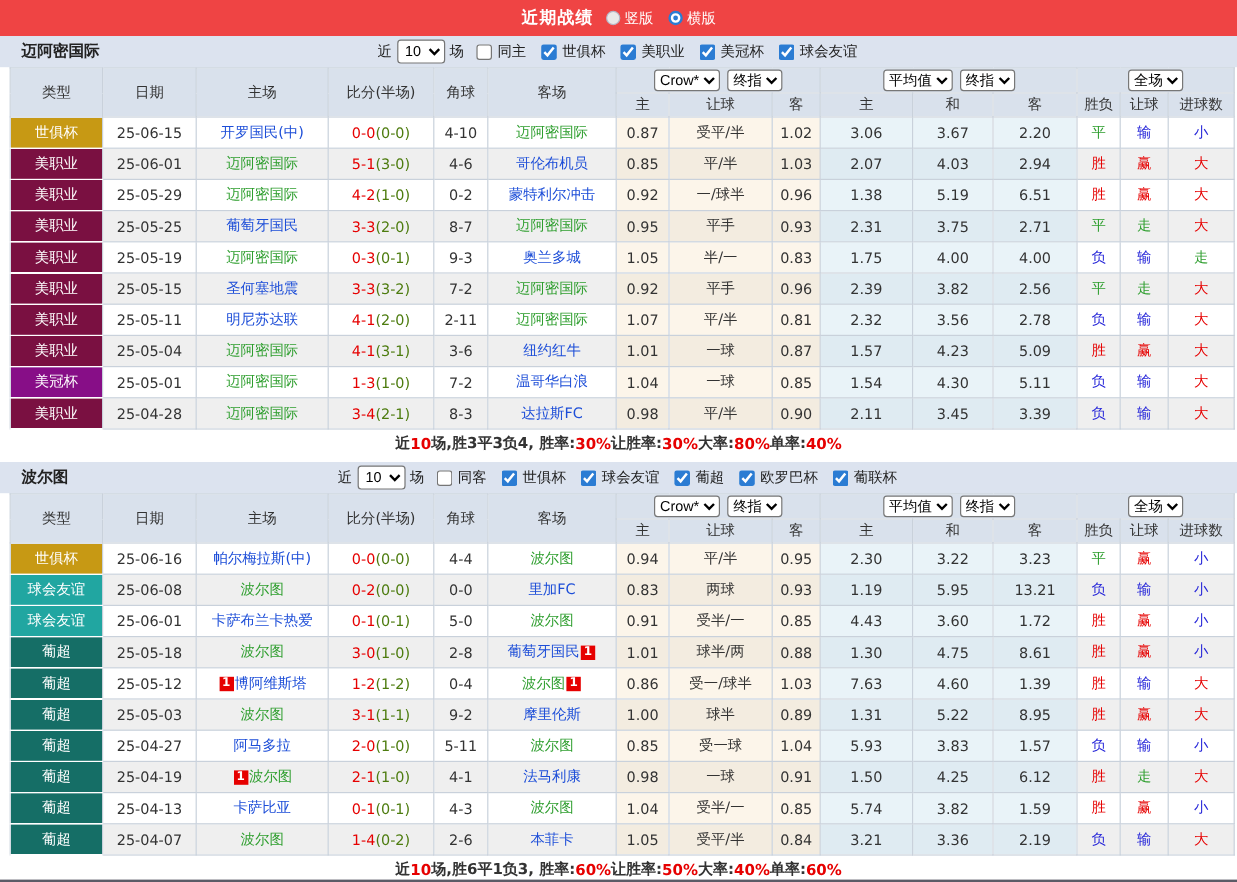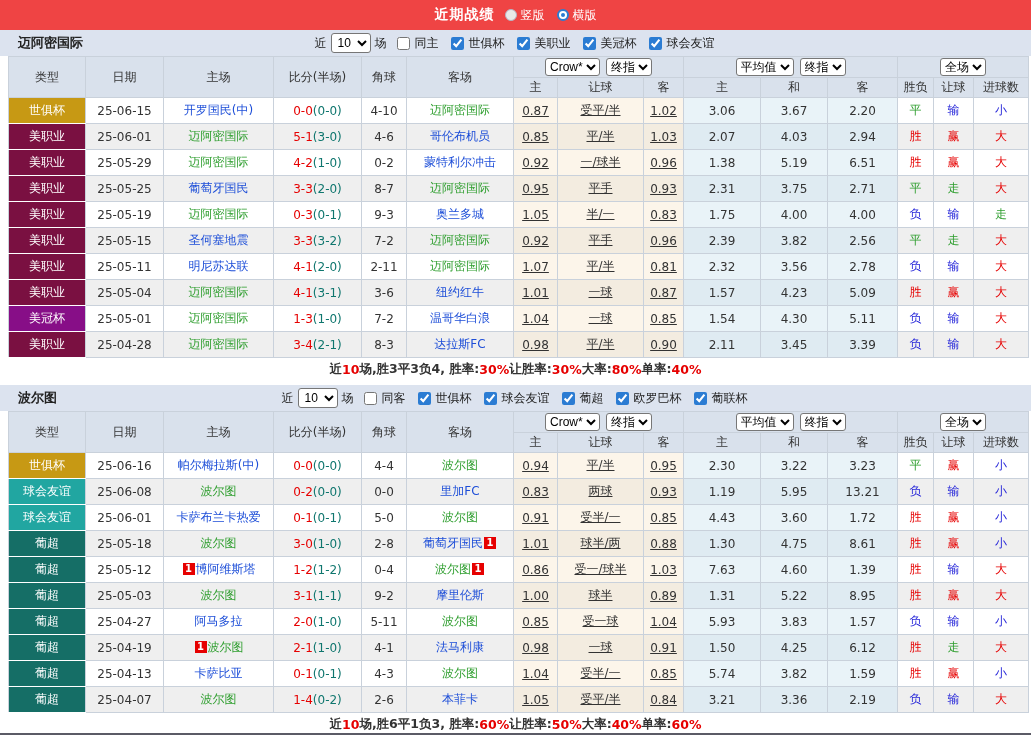--- a/index.html
+++ b/index.html
@@ -26,25 +26,25 @@
 
   
   table { border-collapse:collapse; table-layout:fixed; width:1020px; margin-left:8px; font-size:12px; color:#333; }
   th, td { border:1px solid #C9D1DB; text-align:center; padding:0; white-space:nowrap; overflow:hidden; }
   thead th, thead td { background:#D9E1EC; font-weight:normal; color:#333; }
   tr.hdr1 { height:21px; }  tr.hdr2 { height:20px; }
   .ddcell select { font-size:12px; height:18px; border:1px solid #777; border-radius:3px; background:#fff; margin:0 3px; }
   tbody tr { height:26px; background:#fff; }
   tbody tr.even { background:#EFEFEF; }
   td.type { color:#fff; border-top:1px solid #fff; border-bottom:1px solid #fff; }
-  td.odds { background:#FCF5EA;text-decoration:underline; }  tr.even td.odds { background:#F3ECE0; }
+  td.odds { background:#FCF5EA; }  tr.even td.odds { background:#F3ECE0; }
   td.avg { background:#E9F3F8; }   tr.even td.avg { background:#DFEBF2; }
   .t-self { color:#2E9E2E; cursor:pointer; text-decoration:none; }
   .t-other { color:#1d4ed8; cursor:pointer; text-decoration:none; }
-  .s-main { color:#E60000; } .s-half { color:#0f766e; }
+  .s-main { color:#E60000; } .s-half { color:#4d7c0f; }
   .res-r { color:#E60000; } .res-g { color:#2E9E2E; } .res-b { color:#2626D9; }
   .rc-badge { display:inline-block; background:#E60000; color:#fff; width:12px; height:12px; line-height:12px; font-size:10px; font-weight:bold; vertical-align:1px; margin:0 1px; }
   .summary { height:23px; display:flex; align-items:center; justify-content:center; font-size:12.5px; font-weight:bold; color:#333; }
   .summary .red { color:#E60000; }
   .sec-gap { height:4px; background:#fff; }
 </style>
 </head>
 <body>
 
 <div class="page">

